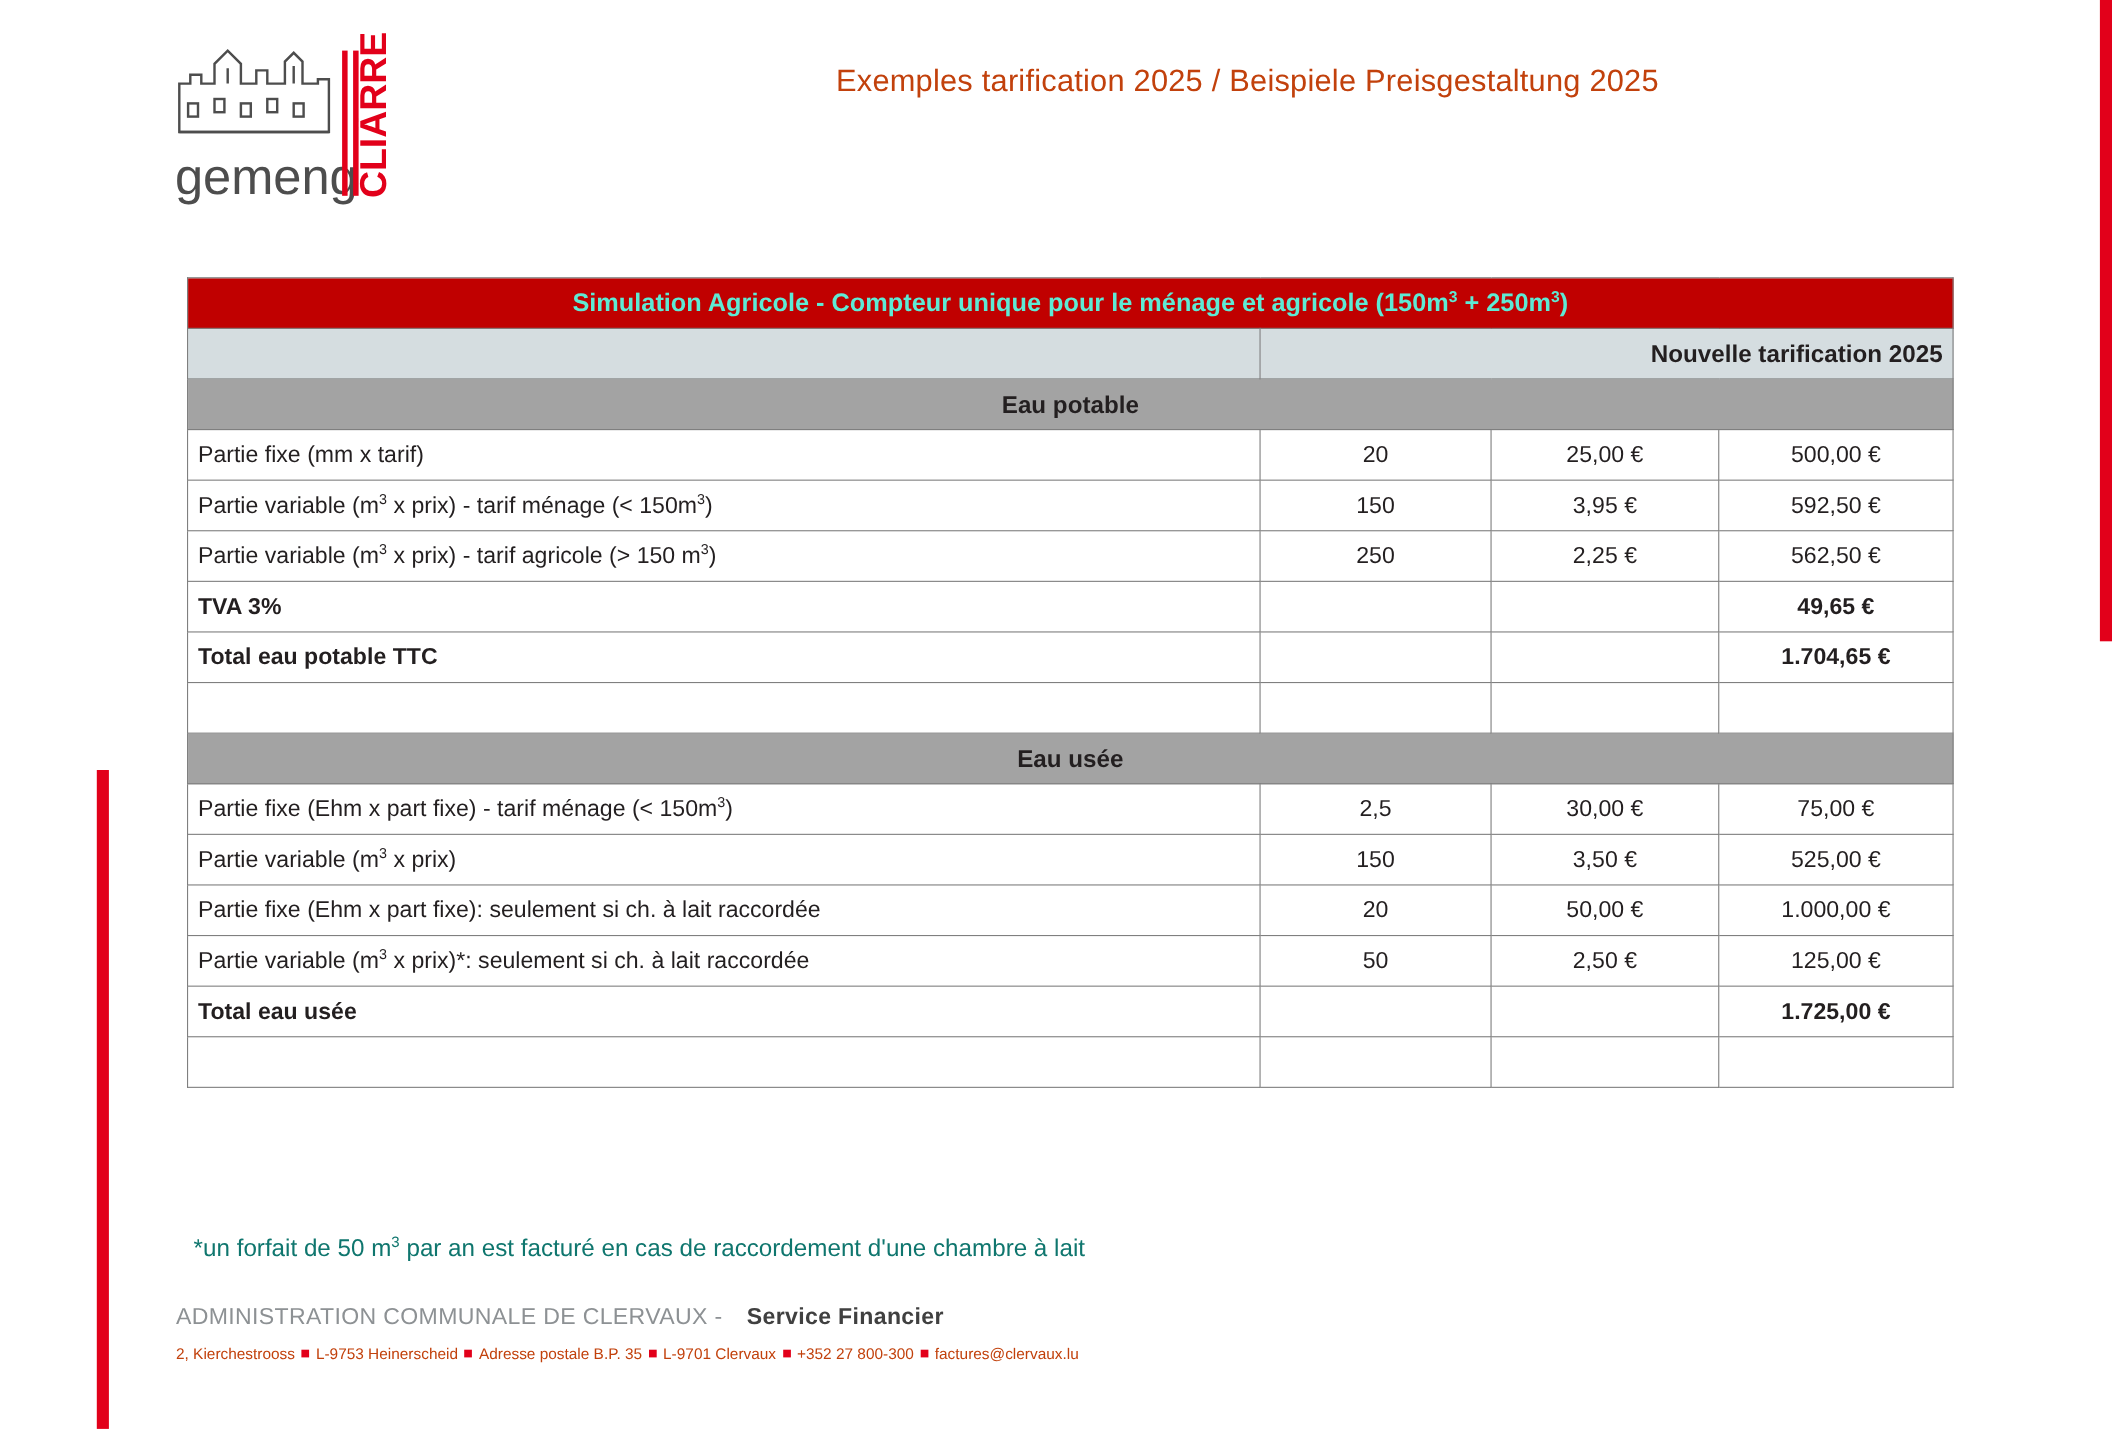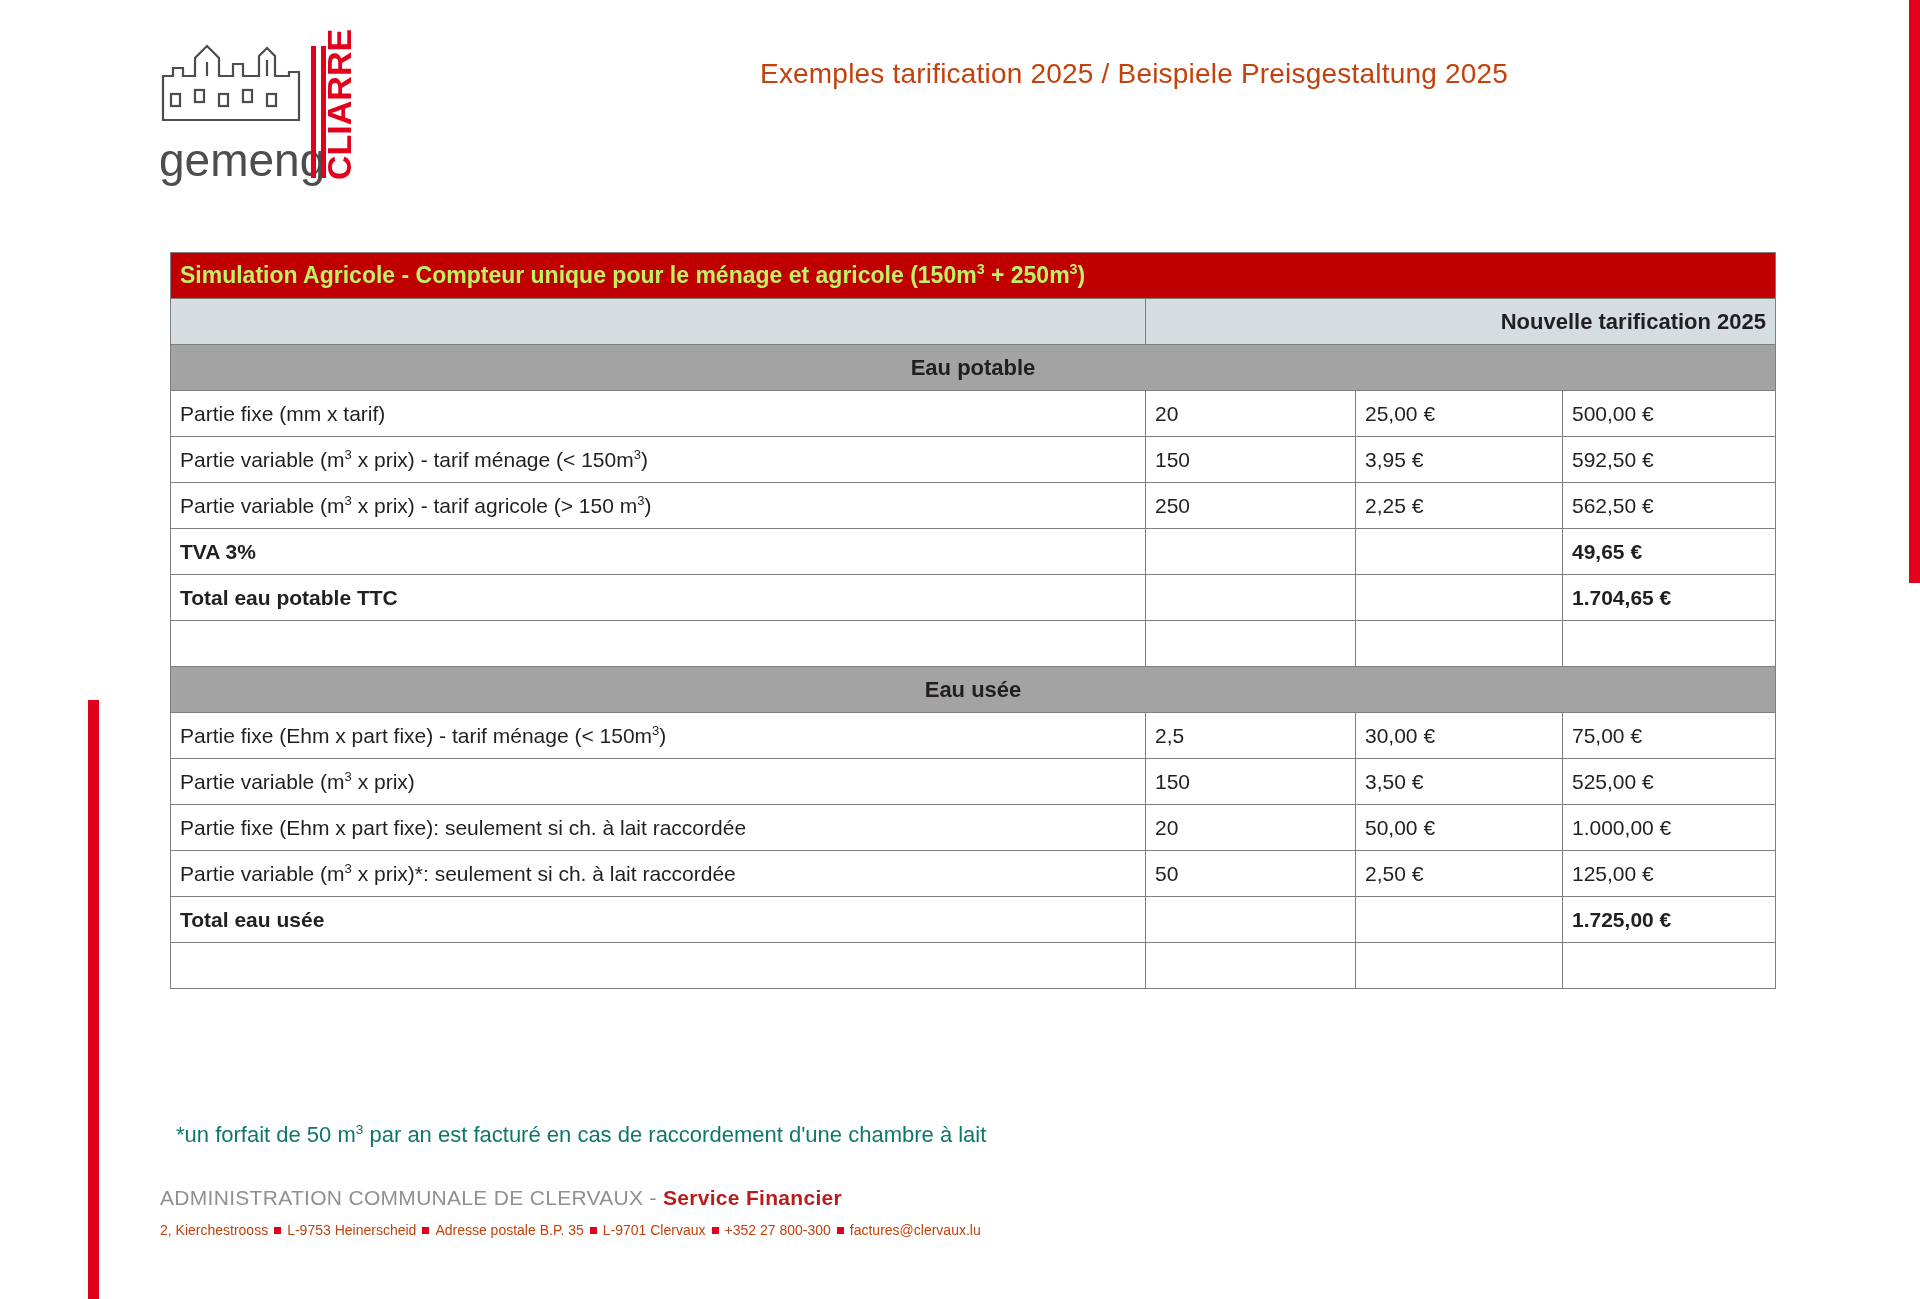--- a/index.html
+++ b/index.html
@@ -76,40 +76,41 @@
     height: 46px;
     vertical-align: middle;
   }
   .col-label { width: 975px; }
   .col-qty   { width: 210px; }
   .col-unit  { width: 207px; }
   .col-total { width: 213px; }
 
   .row-title td {
     background: #c00000;
-    color: #bef264;
+    color: #5eead4;
     font-weight: bold;
+    text-align: center;
     font-size: 23px;
     height: 48px;
     border: 1px solid #c00000;
   }
   .row-subhead td {
     background: #d5dde0;
     font-weight: bold;
     text-align: right;
     font-size: 22px;
   }
   .cell-blank { background: #ffffff; }
   .section-head td {
     background: #a3a3a3;
     font-weight: bold;
     text-align: center;
     font-size: 22px;
   }
-  td.num { text-align: left; }
+  td.num { text-align: center; }
   td.italic-bold { font-weight: bold; }
   td.bold { font-weight: bold; }
   .empty-row td { height: 38px; }
 
   sup { font-size: 0.62em; vertical-align: super; line-height: 0; }
 
   
   .footnote {
     position: absolute;
     left: 176px;
@@ -120,21 +121,21 @@
 
   
   .footer-line1 {
     position: absolute;
     left: 160px;
     top: 1186px;
     font-size: 21px;
     color: #8d9194;
     letter-spacing: 0.3px;
   }
-  .footer-line1 b { color: #b91c1c; }
+  .footer-line1 b { color: #404040; margin-left: 16px; }
   .footer-line2 {
     position: absolute;
     left: 160px;
     top: 1222px;
     font-size: 14px;
     color: #c2410c;
   }
   .sq {
     display: inline-block;
     width: 7px; height: 7px;

